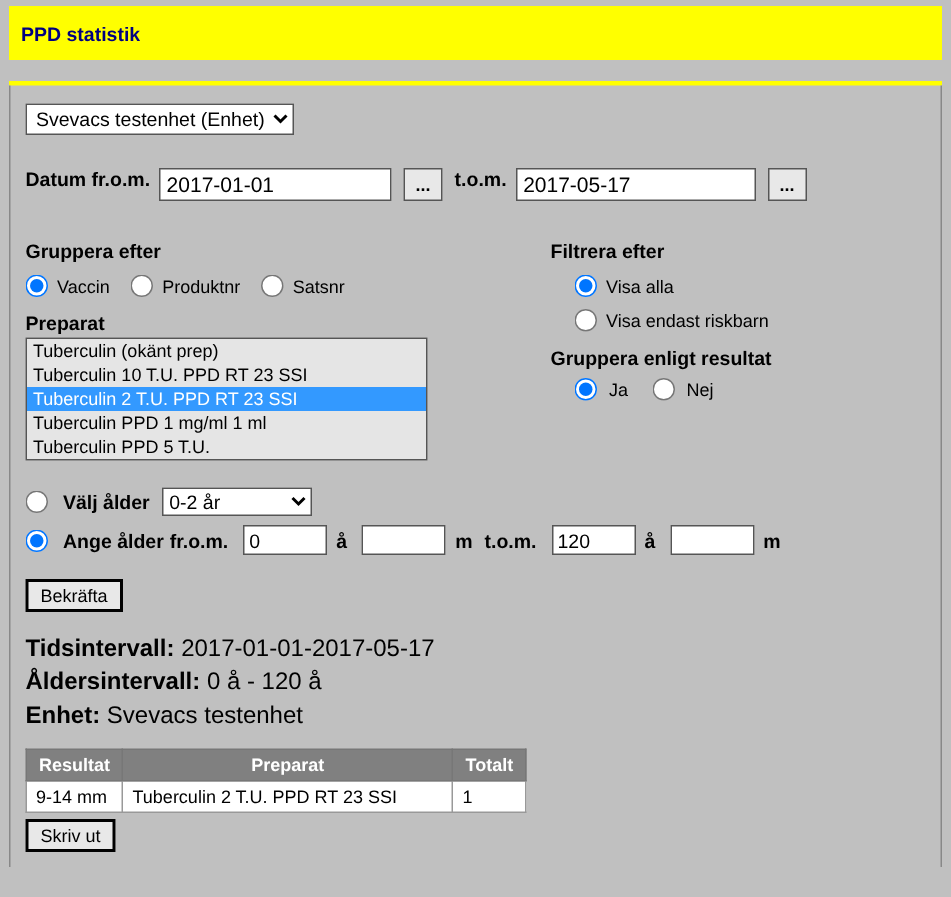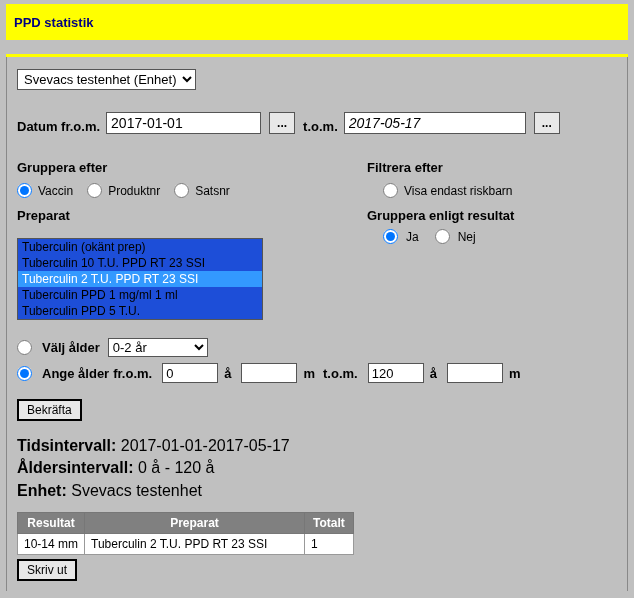--- a/index.html
+++ b/index.html
@@ -31,21 +31,21 @@
   .yellow-stripe {
     background: #ffff00;
     height: 3px;
     margin-top: 14px;
   }
   .form-panel {
     border-left: 1px solid #888;
     border-right: 1px solid #888;
     padding: 12px 10px 10px 10px;
   }
-  .row { display: flex; align-items: flex-end; flex-wrap: wrap; }
+  .row { display: flex; align-items: flex-start; flex-wrap: wrap; }
   select.unit-select {
     font-family: inherit;
     font-size: 13px;
     padding: 1px 2px;
     border: 1px solid #555;
     background: #fff;
   }
   .date-row { margin-top: 22px; }
   .date-label { font-weight: bold; font-size: 13px; margin-right: 6px; }
   .date-input {
@@ -62,42 +62,42 @@
     height: 22px;
     font-family: inherit;
     font-weight: bold;
     font-size: 12px;
     border: 1px solid #555;
     background: #e8e8e8;
     cursor: pointer;
     margin-left: 8px;
     padding: 0;
   }
-  .date-input.short { width: 182px; font-style: italic; }
+  .date-input.short { width: 160px; }
   .tom-label { font-weight: bold; font-size: 13px; margin: 0 6px 0 8px; }
 
   .two-col {
     display: flex;
     margin-top: 26px;
     gap: 50px;
   }
   .col-left { width: 300px; }
   .col-right { flex: 1; }
   .section-head { font-weight: bold; font-size: 13px; margin-bottom: 8px; }
 
   .radio-row { display: flex; align-items: center; gap: 4px; margin-bottom: 6px; }
   .radio-row label { font-size: 12px; margin-right: 10px; }
   input[type=radio] { width: 15px; height: 15px; margin: 0 2px 0 0; vertical-align: middle; }
 
   .prep-label { font-weight: bold; font-size: 13px; margin-top: 10px; }
   .prep-listbox {
-    width: 246px;
-    border: 1px solid #555;
-    background: #1d4ed8;
-    margin-top: 15px;
+    width: 268px;
+    border: 1px solid #555;
+    background: #e5e5e5;
+    margin-top: 2px;
     overflow: hidden;
   }
   .prep-item {
     font-size: 12px;
     padding: 1px 4px;
     white-space: nowrap;
     cursor: default;
   }
   .prep-item.selected {
     background: #3399ff;
@@ -215,20 +215,24 @@
             <div class="prep-item">Tuberculin 10 T.U. PPD RT 23 SSI</div>
             <div class="prep-item selected">Tuberculin 2 T.U. PPD RT 23 SSI</div>
             <div class="prep-item">Tuberculin PPD 1 mg/ml 1 ml</div>
             <div class="prep-item">Tuberculin PPD 5 T.U.</div>
           </div>
       </div>
 
       <div class="col-right">
         <div class="section-head">Filtrera efter</div>
         <div class="filter-opts">
+          <div class="filter-opt">
+            <input type="radio" name="fl" checked="" style="">
+            <span>Visa alla</span>
+          </div>
           <div class="filter-opt">
             <input type="radio" name="fl" style="">
             <span>Visa endast riskbarn</span>
           </div>
         </div>
 
         <div class="sub-head">Gruppera enligt resultat</div>
         <div class="inline-radio">
           <input type="radio" name="gr" checked="" style="">
           <label>Ja</label>
@@ -282,21 +286,21 @@
     <table class="results">
       <thead>
         <tr>
           <th>Resultat</th>
           <th style="width:220px;">Preparat</th>
           <th>Totalt</th>
         </tr>
       </thead>
       <tbody>
           <tr>
-            <td>10-14 mm</td>
+            <td>9-14 mm</td>
             <td>Tuberculin 2 T.U. PPD RT 23 SSI</td>
             <td>1</td>
           </tr>
         </tbody>
     </table>
 
     <button class="print-btn" style="margin-top:4px;">Skriv ut</button>
 
   </div>
 </div>

